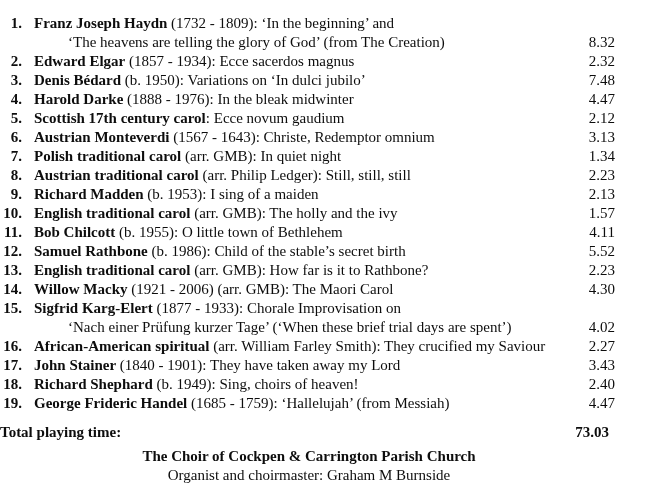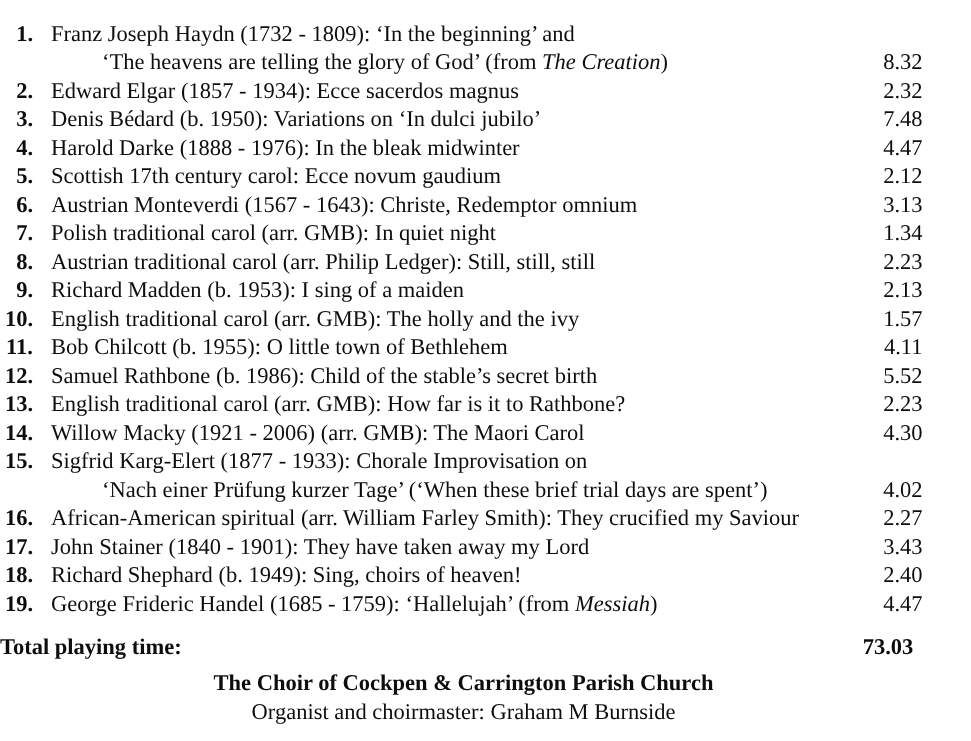--- a/index.html
+++ b/index.html
@@ -35,22 +35,22 @@
     overflow: hidden;
   }
   .row.wrapline .content {
     padding-left: 46px;
   }
   .time {
     flex: none;
     width: 46px;
     text-align: right;
   }
-  .seg-b { font-weight: normal; }
-  .seg-i { font-style: italic; }
+  .seg-b { font-weight: bold; }
+  .seg-i { }
   .total-row {
     display: flex;
     margin-top: 10px;
     line-height: 19px;
     font-weight: bold;
   }
   .total-label {
     flex: 1;
     padding-right: 26px;
   }

